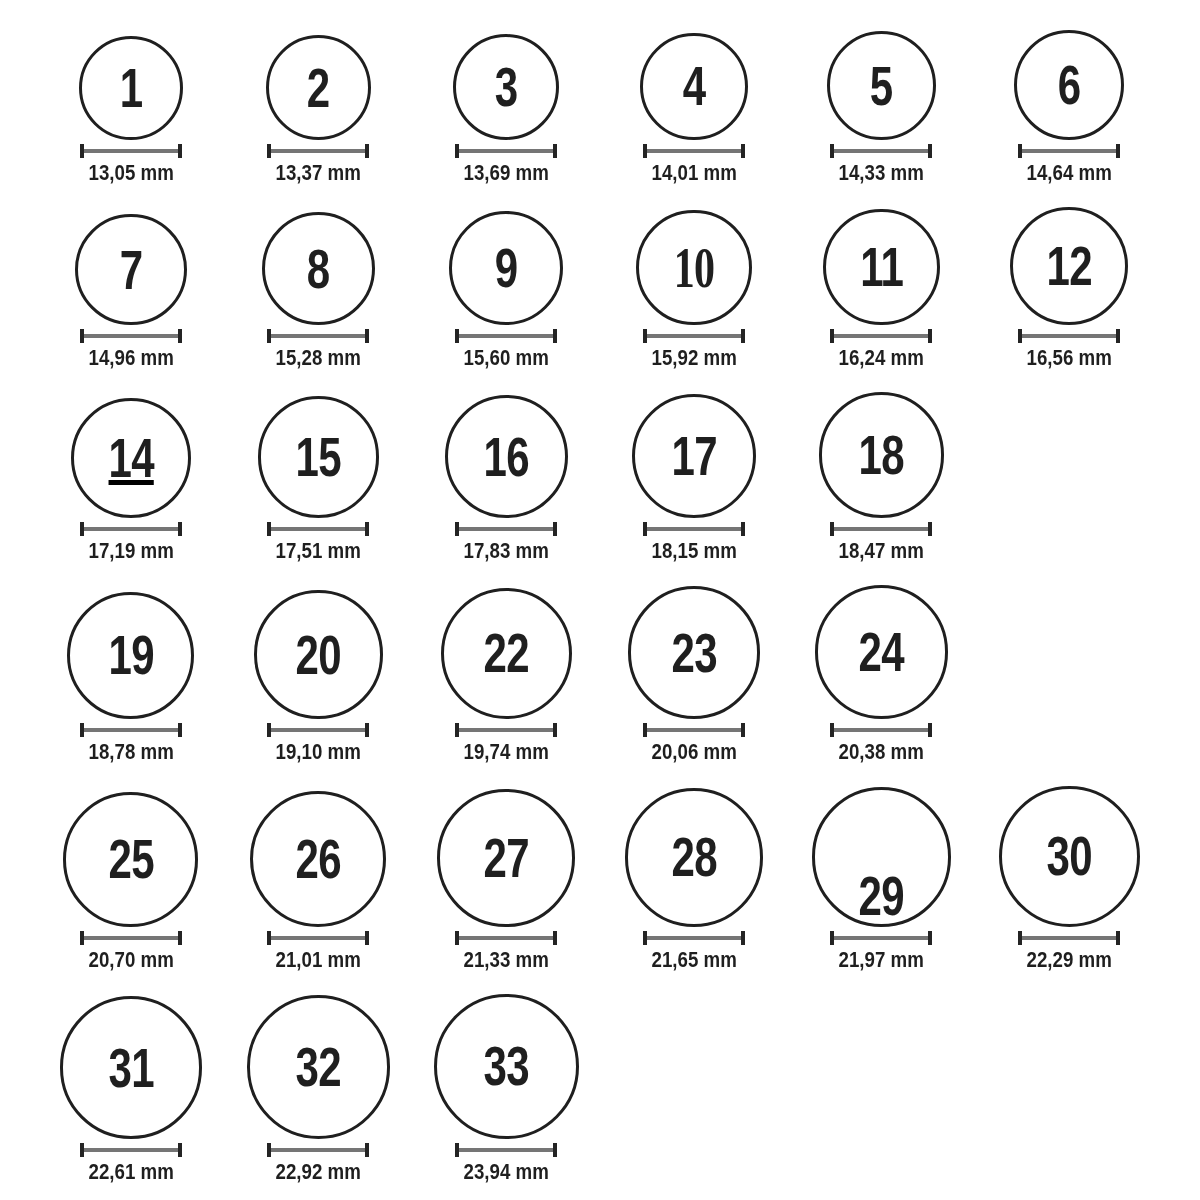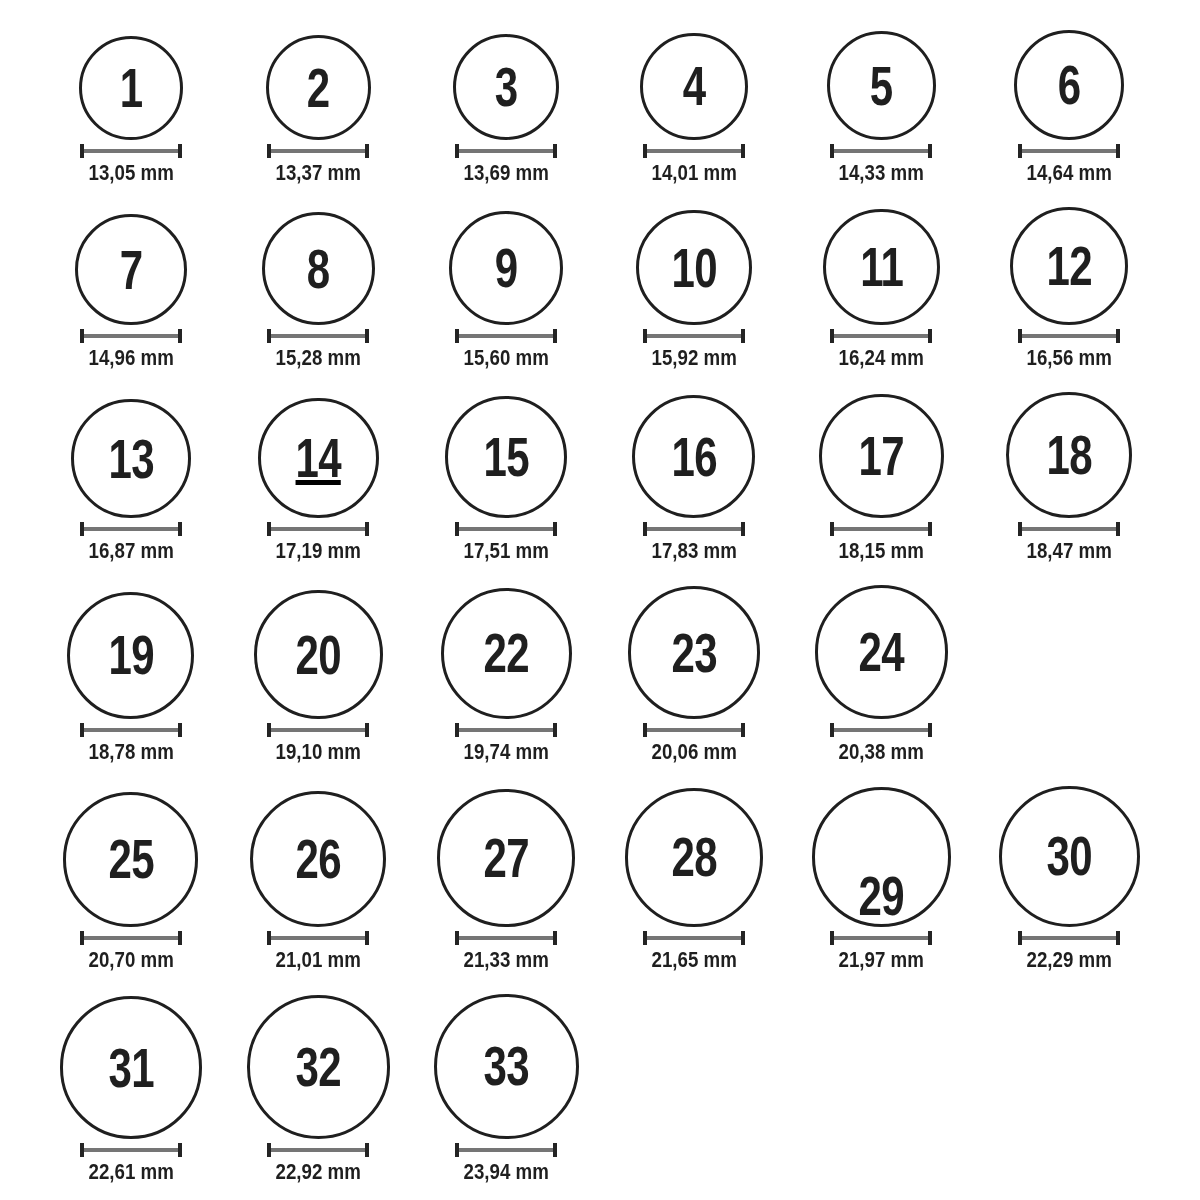--- a/index.html
+++ b/index.html
@@ -178,21 +178,21 @@
       <span class="num">9</span>
     </div>
     <div class="measure">
       <span class="tick"></span>
       <span class="bar"></span>
       <span class="tick"></span>
     </div>
     <div class="label">15,60 mm</div>
   </div>
       <div class="cell">
-    <div class="circle" style="width: 115.5px; height: 115.5px;">
+    <div class="circle" style="width: 115.5px; height: 115.5px; font-family: Liberation Serif, serif;">
       <span class="num">10</span>
     </div>
     <div class="measure">
       <span class="tick"></span>
       <span class="bar"></span>
       <span class="tick"></span>
     </div>
     <div class="label">15,92 mm</div>
   </div>
       <div class="cell">
@@ -213,31 +213,20 @@
     <div class="measure">
       <span class="tick"></span>
       <span class="bar"></span>
       <span class="tick"></span>
     </div>
     <div class="label">16,56 mm</div>
   </div>
     </div>
     <div class="row">
       <div class="cell">
-    <div class="circle" style="width: 119.4px; height: 119.4px;">
-      <span class="num">13</span>
-    </div>
-    <div class="measure">
-      <span class="tick"></span>
-      <span class="bar"></span>
-      <span class="tick"></span>
-    </div>
-    <div class="label">16,87 mm</div>
-  </div>
-      <div class="cell">
     <div class="circle" style="width: 120.6px; height: 120.6px; text-decoration: underline;">
       <span class="num">14</span>
     </div>
     <div class="measure">
       <span class="tick"></span>
       <span class="bar"></span>
       <span class="tick"></span>
     </div>
     <div class="label">17,19 mm</div>
   </div>

